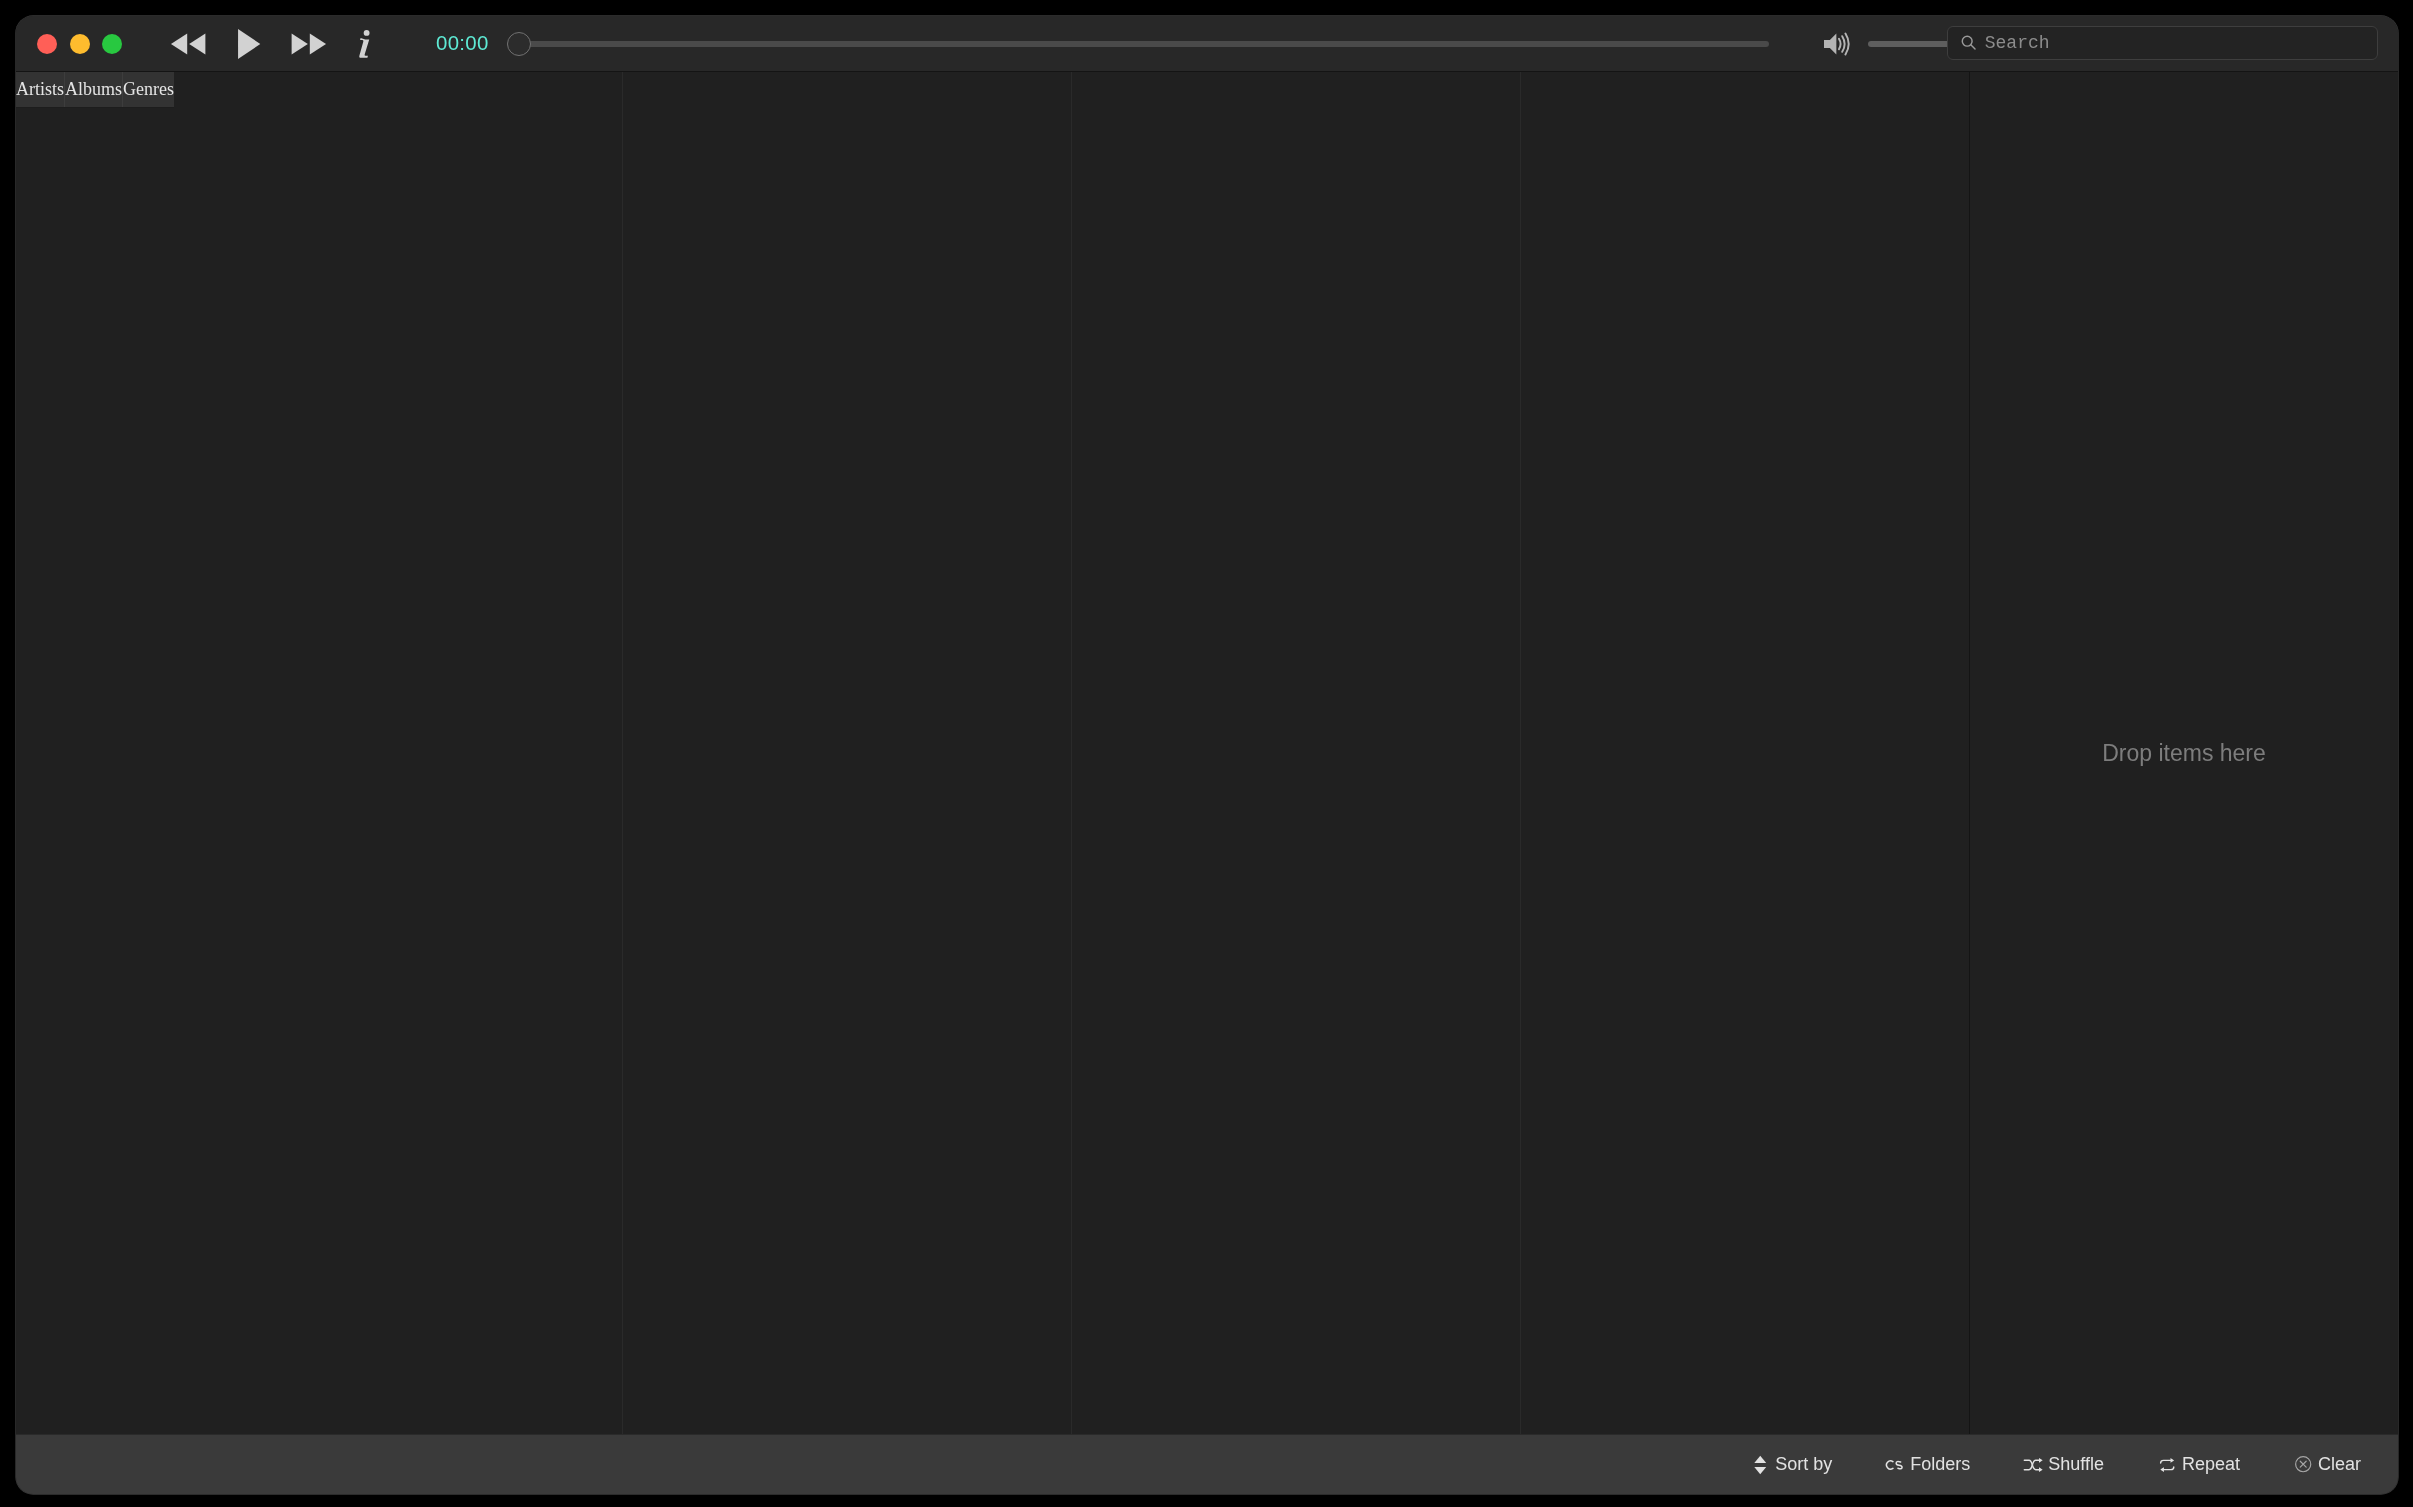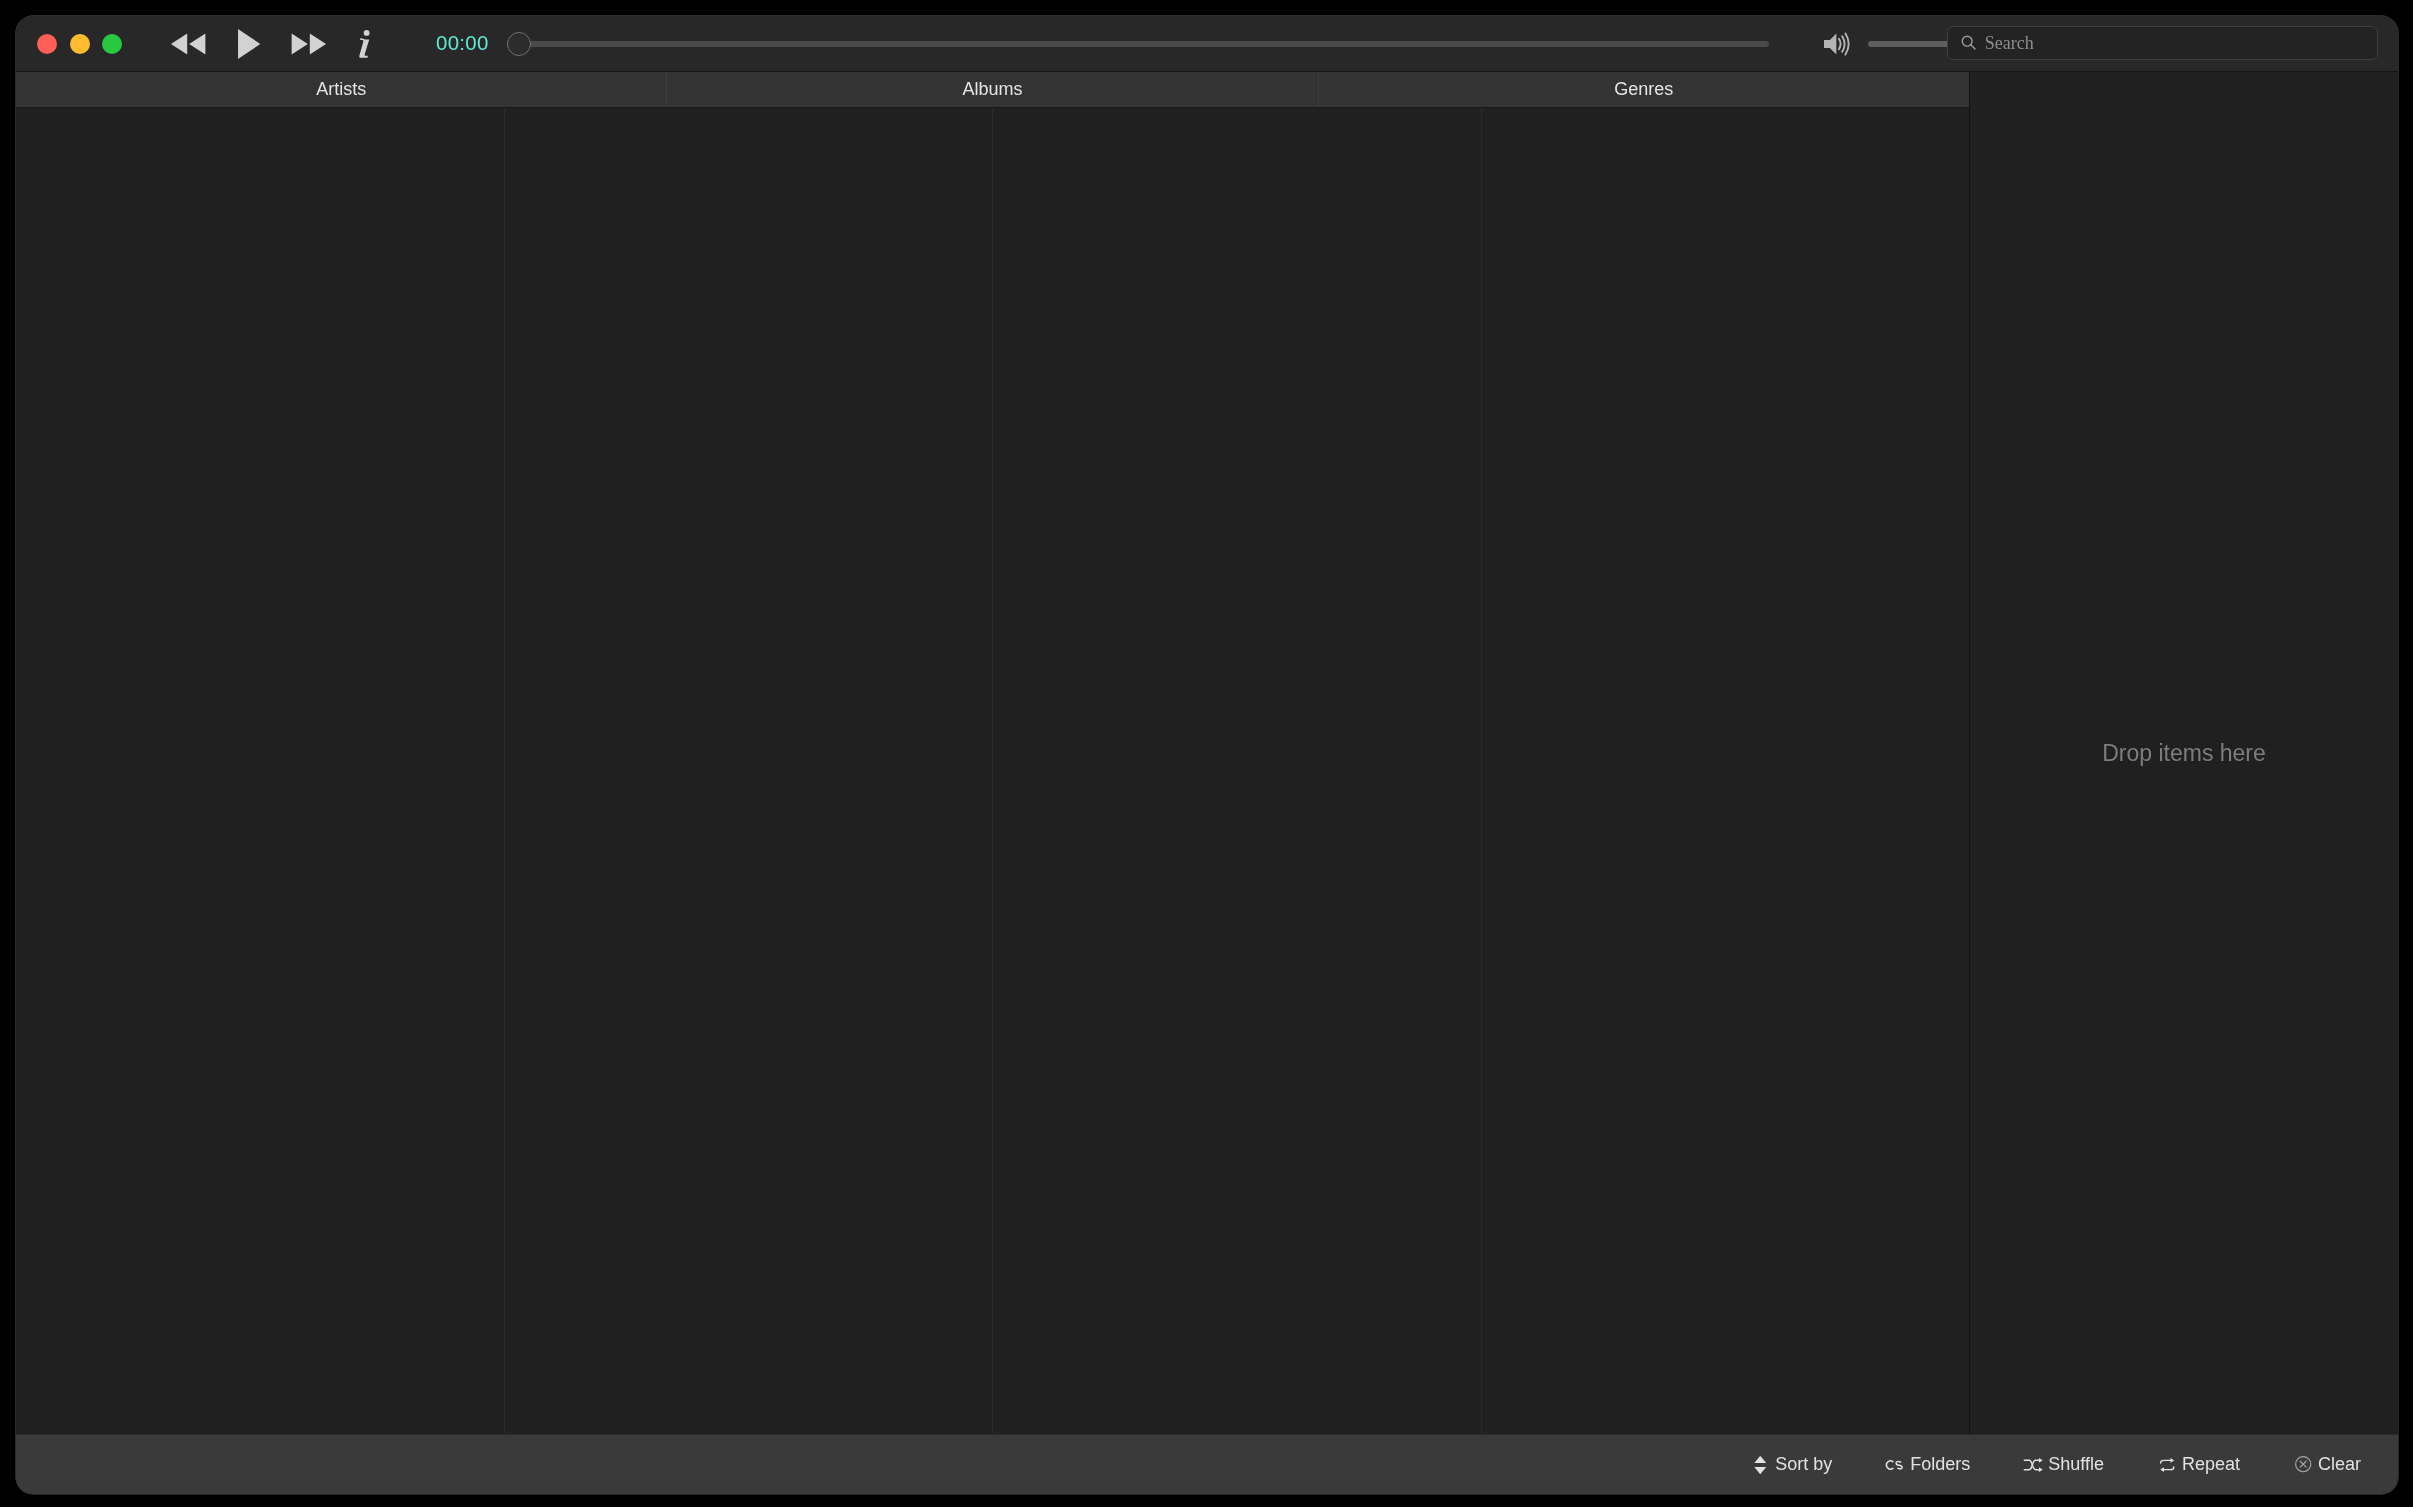--- a/index.html
+++ b/index.html
@@ -175,41 +175,41 @@
     align-items: center;
     justify-content: center;
   }
   #search-input {
     flex: 1;
     background: transparent;
     border: none;
     outline: none;
     color: #dcdcdc;
     font-size: 18px;
-    font-family: Liberation Serif, serif;
+    font-family: Liberation Mono, monospace;
     padding: 0;
     margin: 0;
     padding-right: 10.5px;
   }
   #search-input::placeholder { color: #8c8c8c; }
 
   
   #body-area {
     flex: 1;
     display: flex;
     min-height: 0;
   }
 
   #browser-pane {
     width: 1953px;
     min-width: 1953px;
     display: flex;
-    flex-direction: column;
     background: #202020;
     border-right: 1.3px solid #141414;
+    font-family: Liberation Serif, serif;
   }
 
   #column-header {
     display: flex;
     height: 35px;
     min-height: 35px;
     background: #333333;
     border-bottom: 0.7px solid #1d1d1d;
   }
   .col-head {

